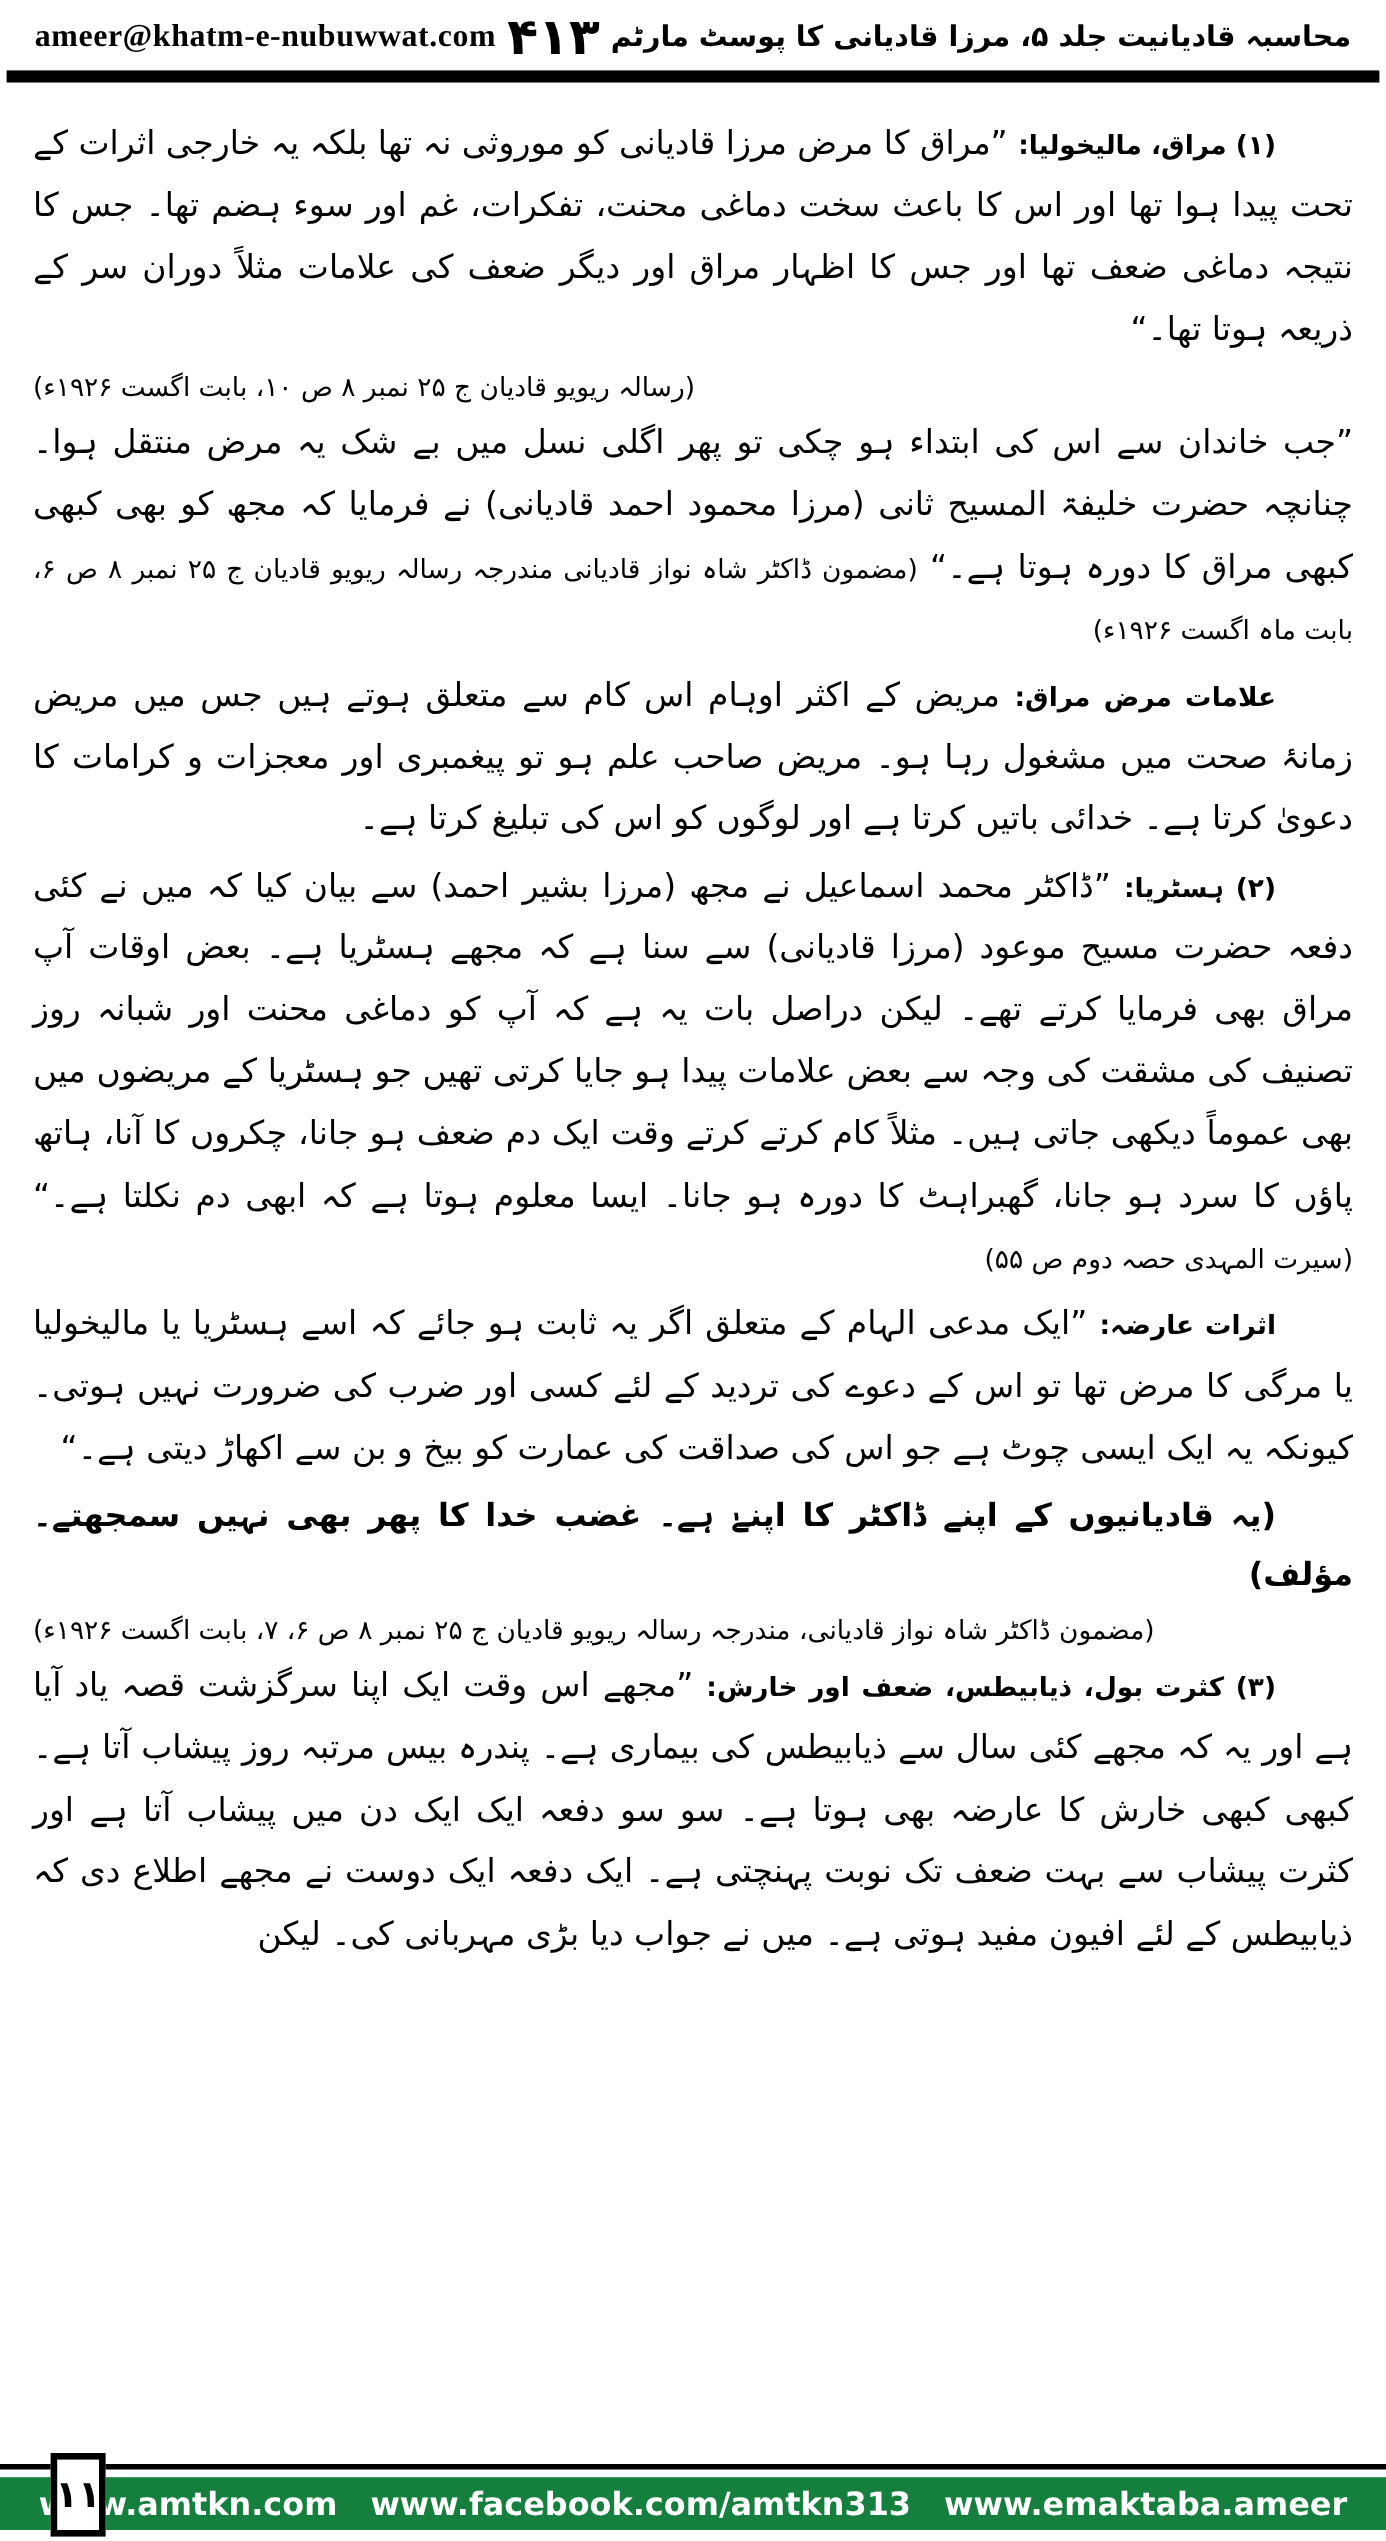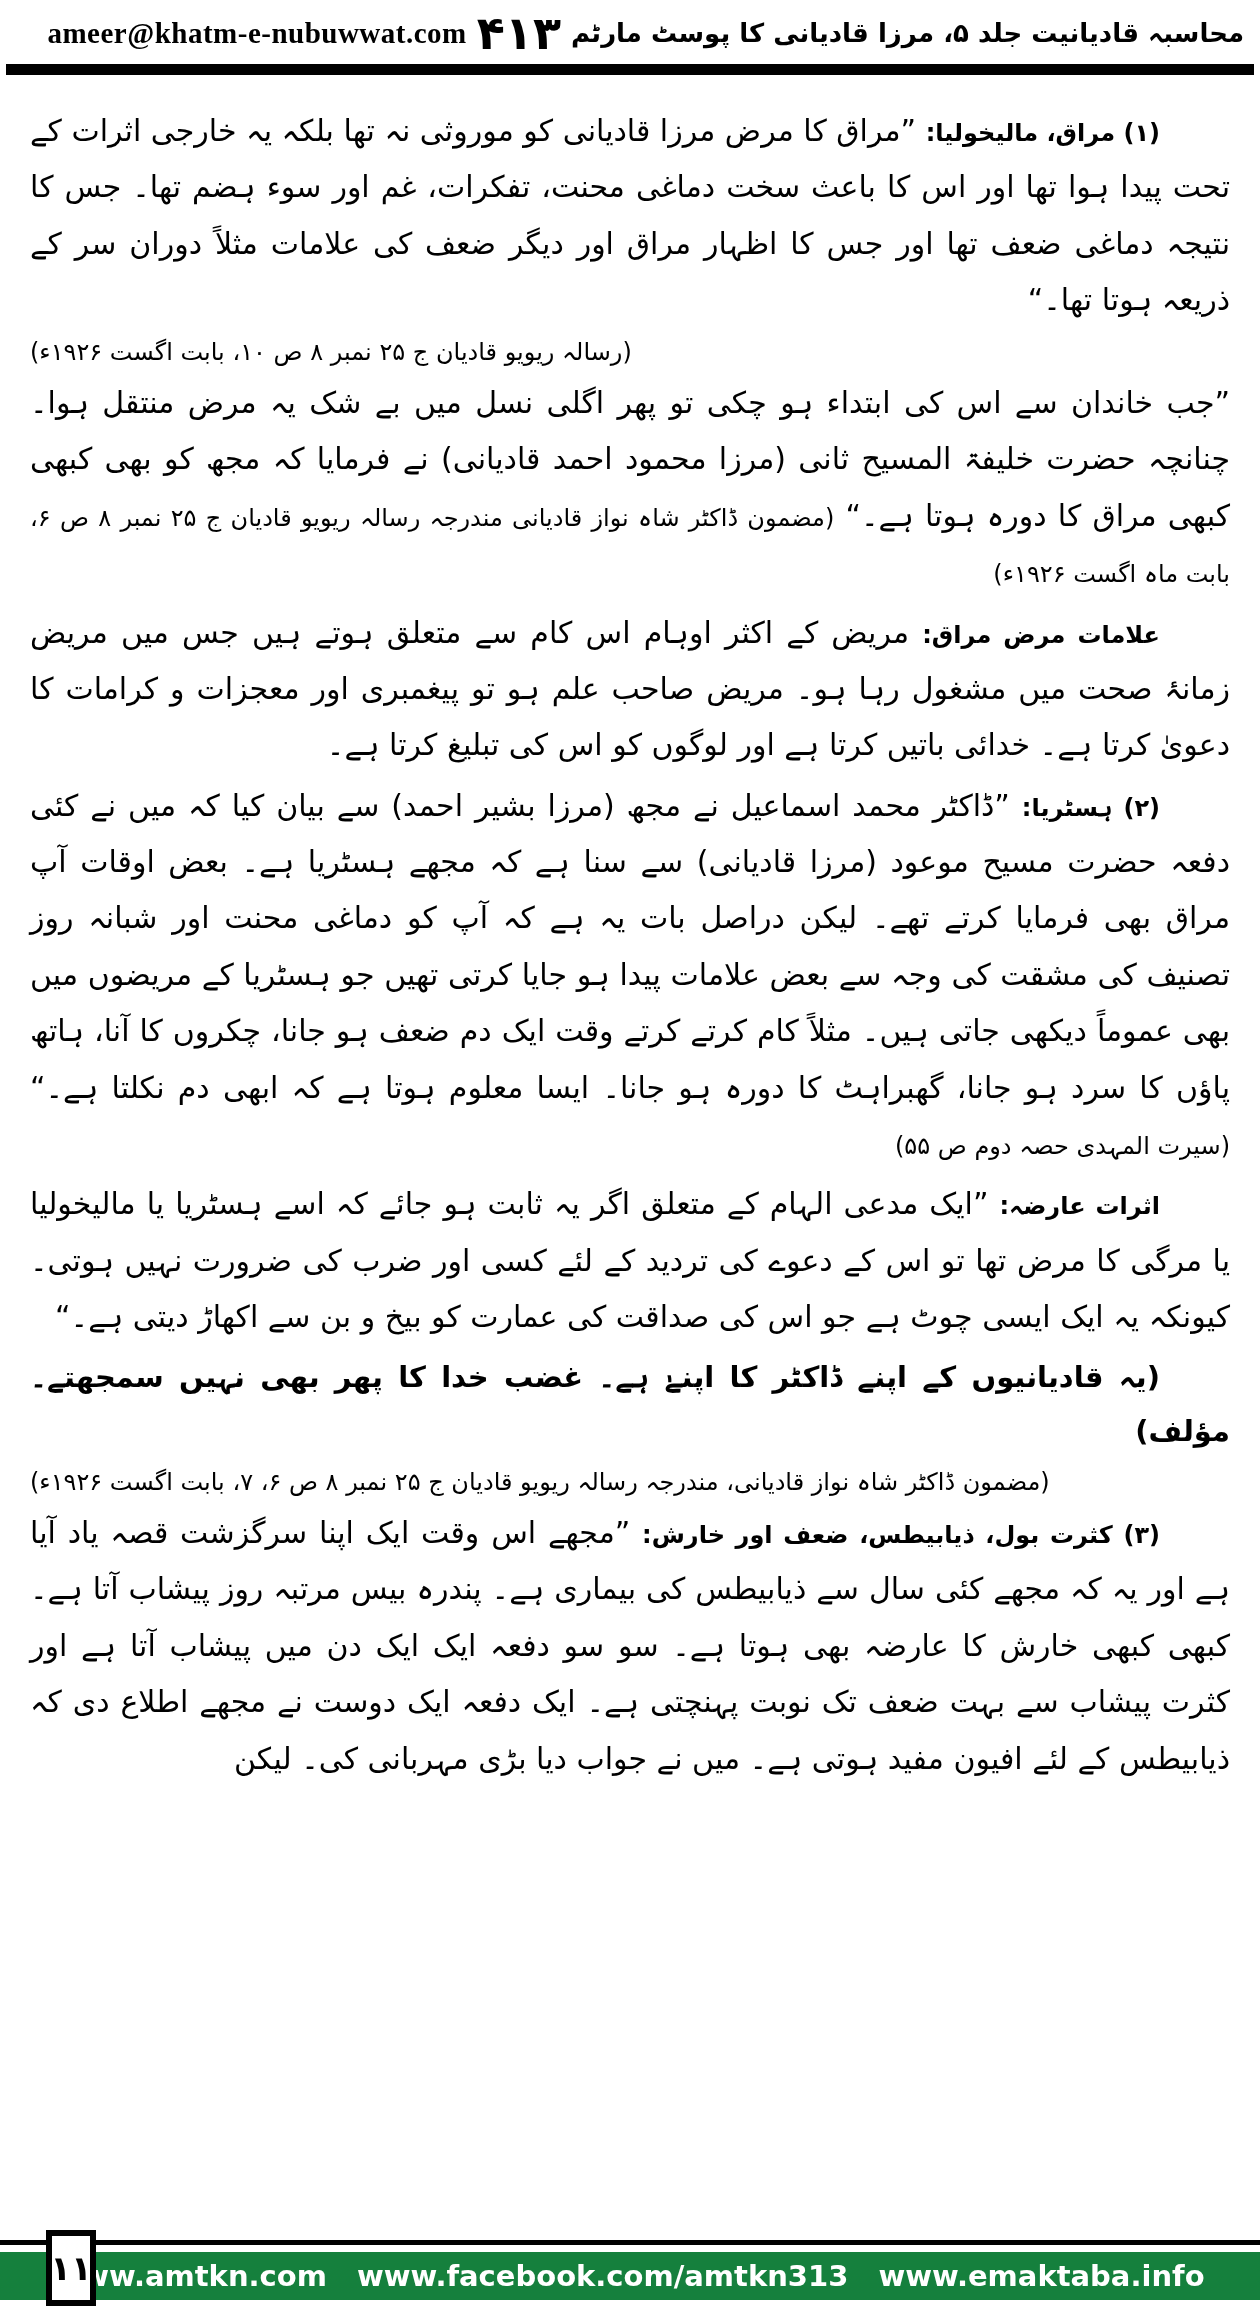--- a/index.html
+++ b/index.html
@@ -8,21 +8,21 @@
     background:#ffffff; color:#000;
     position:relative; box-sizing:border-box;
     display:flex; flex-direction:column;
     font-family:"DejaVu Sans", sans-serif;
     overflow:hidden;
   }
 
   
   .header {
     direction:ltr;
-    display:flex; align-items:center; justify-content:flex-end;
+    display:flex; align-items:center; justify-content:center;
     padding:8px 16px 4px 16px;
     height:62px; box-sizing:border-box;
   }
   .header-email {
     font-family:"Liberation Serif", serif;
     font-weight:bold; font-size:29px; letter-spacing:0.5px;
     white-space:nowrap;
   }
   .header-pagenum {
     font-size:46px; font-weight:bold; line-height:1;
@@ -116,20 +116,20 @@
       <span>”مجھے اس وقت ایک اپنا سرگزشت قصہ یاد آیا ہے اور یہ کہ مجھے کئی سال سے ذیابیطس کی بیماری ہے۔ پندرہ بیس مرتبہ روز پیشاب آتا ہے۔ کبھی کبھی خارش کا عارضہ بھی ہوتا ہے۔ سو سو دفعہ ایک ایک دن میں پیشاب آتا ہے اور کثرت پیشاب سے بہت ضعف تک نوبت پہنچتی ہے۔ ایک دفعہ ایک دوست نے مجھے اطلاع دی کہ ذیابیطس کے لئے افیون مفید ہوتی ہے۔ میں نے جواب دیا بڑی مہربانی کی۔ لیکن</span>
     </p>
 
   </div>
 
   <div class="footer">
     <div class="footer-thin-line"></div>
     <div class="footer-bar">
       <span class="footer-link">www.amtkn.com</span>
       <span class="footer-link">www.facebook.com/amtkn313</span>
-      <span class="footer-link">www.emaktaba.info</span>
+      <span class="footer-link">www.emaktaba.ameer</span>
     </div>
     <div class="footer-pagebox">
       <span>۱۱</span>
     </div>
   </div>
 
 </div>
 
 </body></html>

